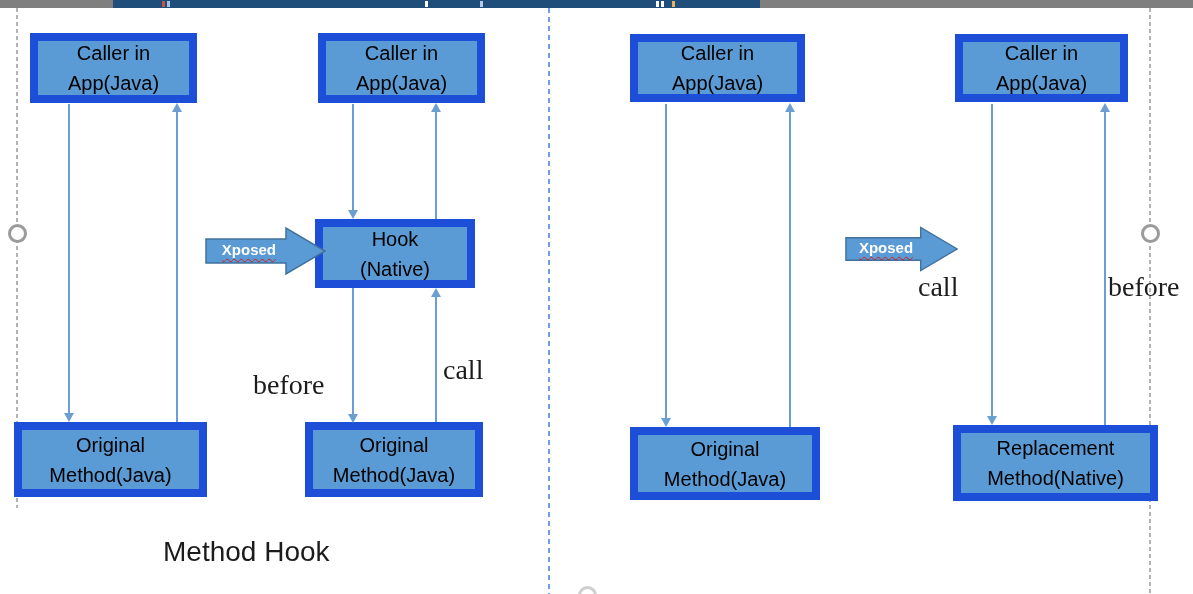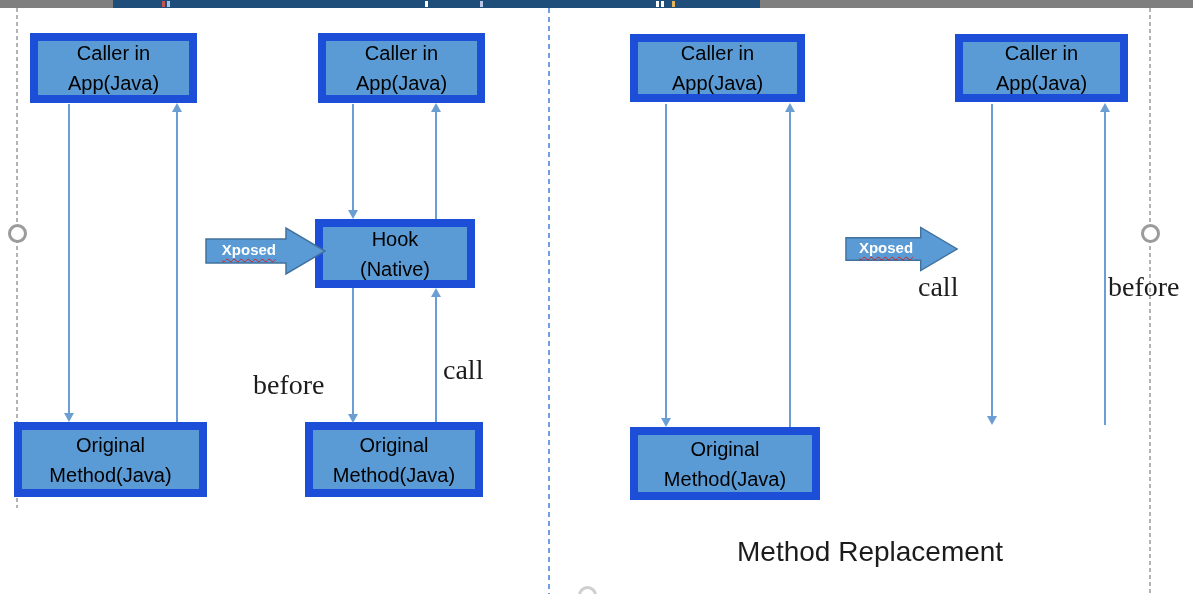--- a/index.html
+++ b/index.html
@@ -102,37 +102,39 @@
 
   <div class="block-arrow" style="left:198px;top:226px;">
     <svg width="122" height="50" viewBox="0 0 122 50">
       <polygon points="1,13 81,13 81,2 120,25 81,48 81,37 1,37" fill="#5b9bd5" stroke="#41719c" stroke-width="1.5"></polygon>
     </svg>
     <div class="xposed-text">Xposed</div>
   </div>
 
   <div class="label" style="left:253px;top:369px;">before</div>
   <div class="label" style="left:443px;top:354px;">call</div>
+  <div class="caption" style="left:163px;top:536px;">Method Hook</div>
 
   <div class="box" style="left:630px;top:34px;width:175px;height:68px;">Caller in
 App(Java)</div>
   <div class="box" style="left:955px;top:34px;width:173px;height:68px;">Caller in
 App(Java)</div>
   <div class="box" style="left:630px;top:427px;width:190px;height:73px;">Original
 Method(Java)</div>
+  <div class="box" style="left:953px;top:425px;width:205px;height:76px;">Replacement
+Method(Native)</div>
 
   <div class="varrow head-bottom" style="left:665px;top:104px;height:314px;"></div>
   <div class="varrow head-top" style="left:789px;top:112px;height:315px;"></div>
   <div class="varrow head-bottom" style="left:991px;top:104px;height:312px;"></div>
   <div class="varrow head-top" style="left:1104px;top:112px;height:313px;"></div>
 
   <div class="block-arrow" style="left:838px;top:223px;">
     <svg width="114" height="52" viewBox="0 0 122 50">
       <polygon points="1,13 81,13 81,2 120,25 81,48 81,37 1,37" fill="#5b9bd5" stroke="#41719c" stroke-width="1.5"></polygon>
     </svg>
     <div class="xposed-text">Xposed</div>
   </div>
 
   <div class="label" style="left:918px;top:271px;">call</div>
   <div class="label" style="left:1108px;top:271px;">before</div>
-  <div class="caption" style="left:737px;top:536px;">Method Replacement</div>
 
 </div>
 
 </body></html>

